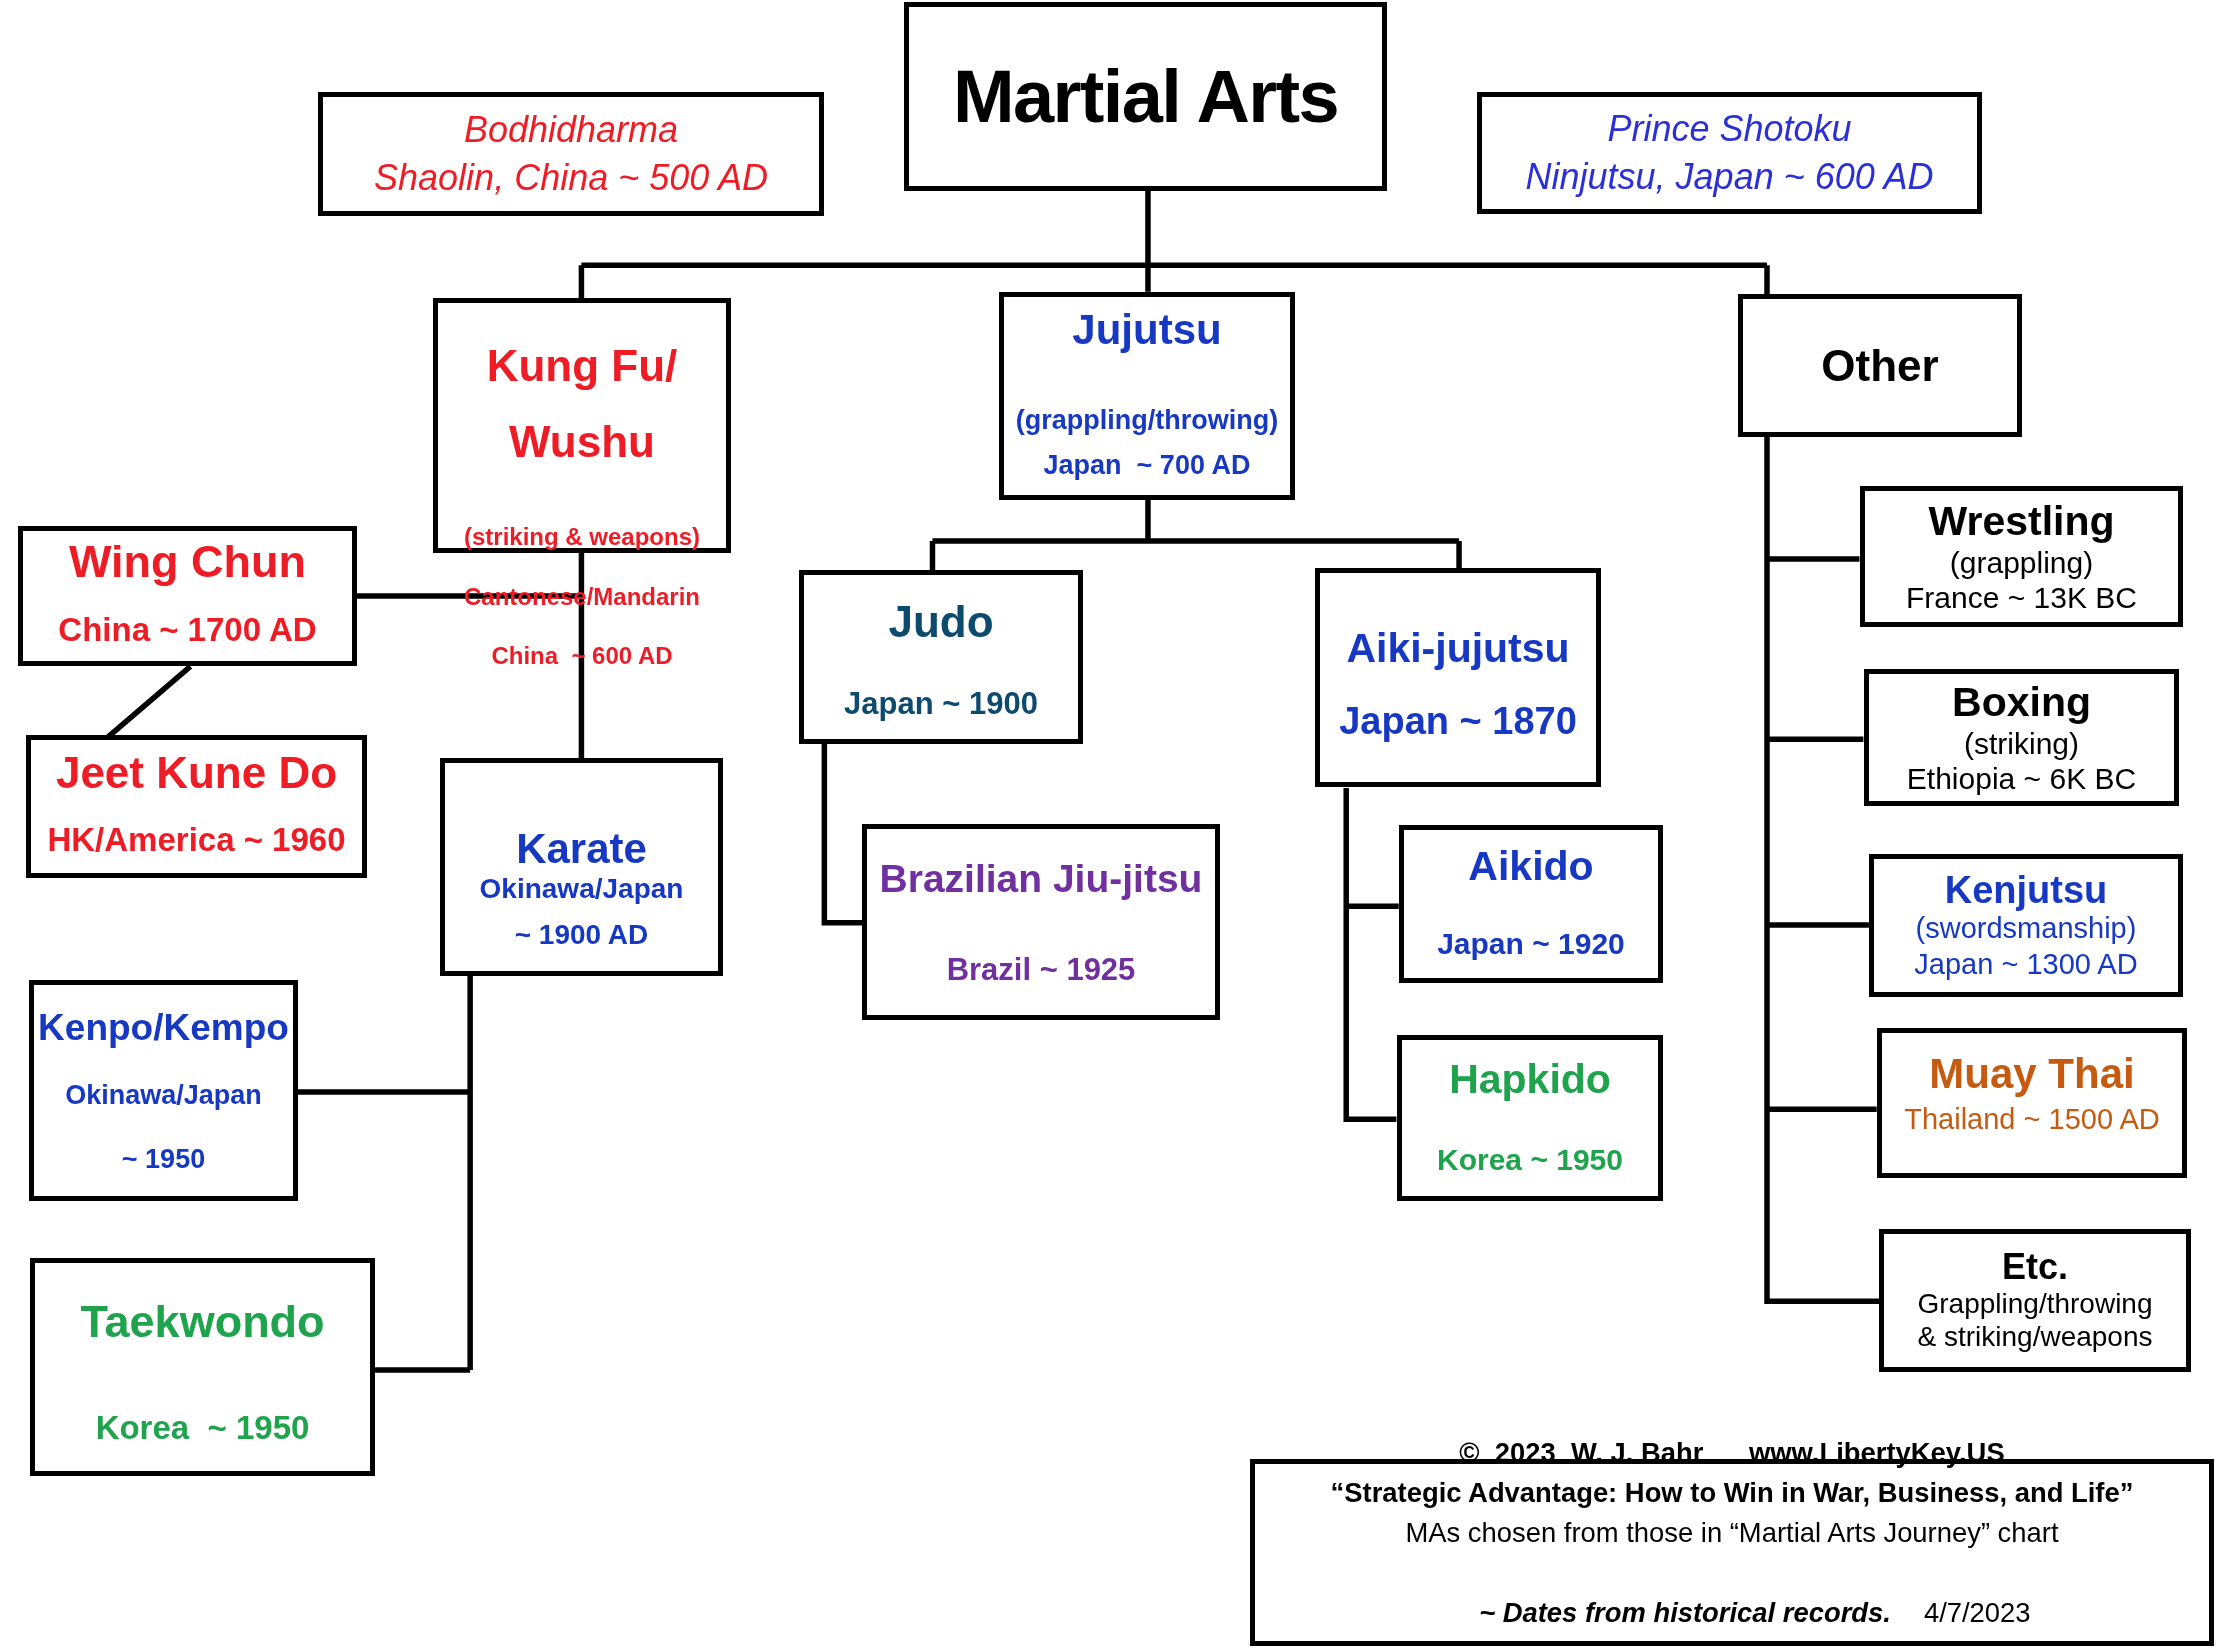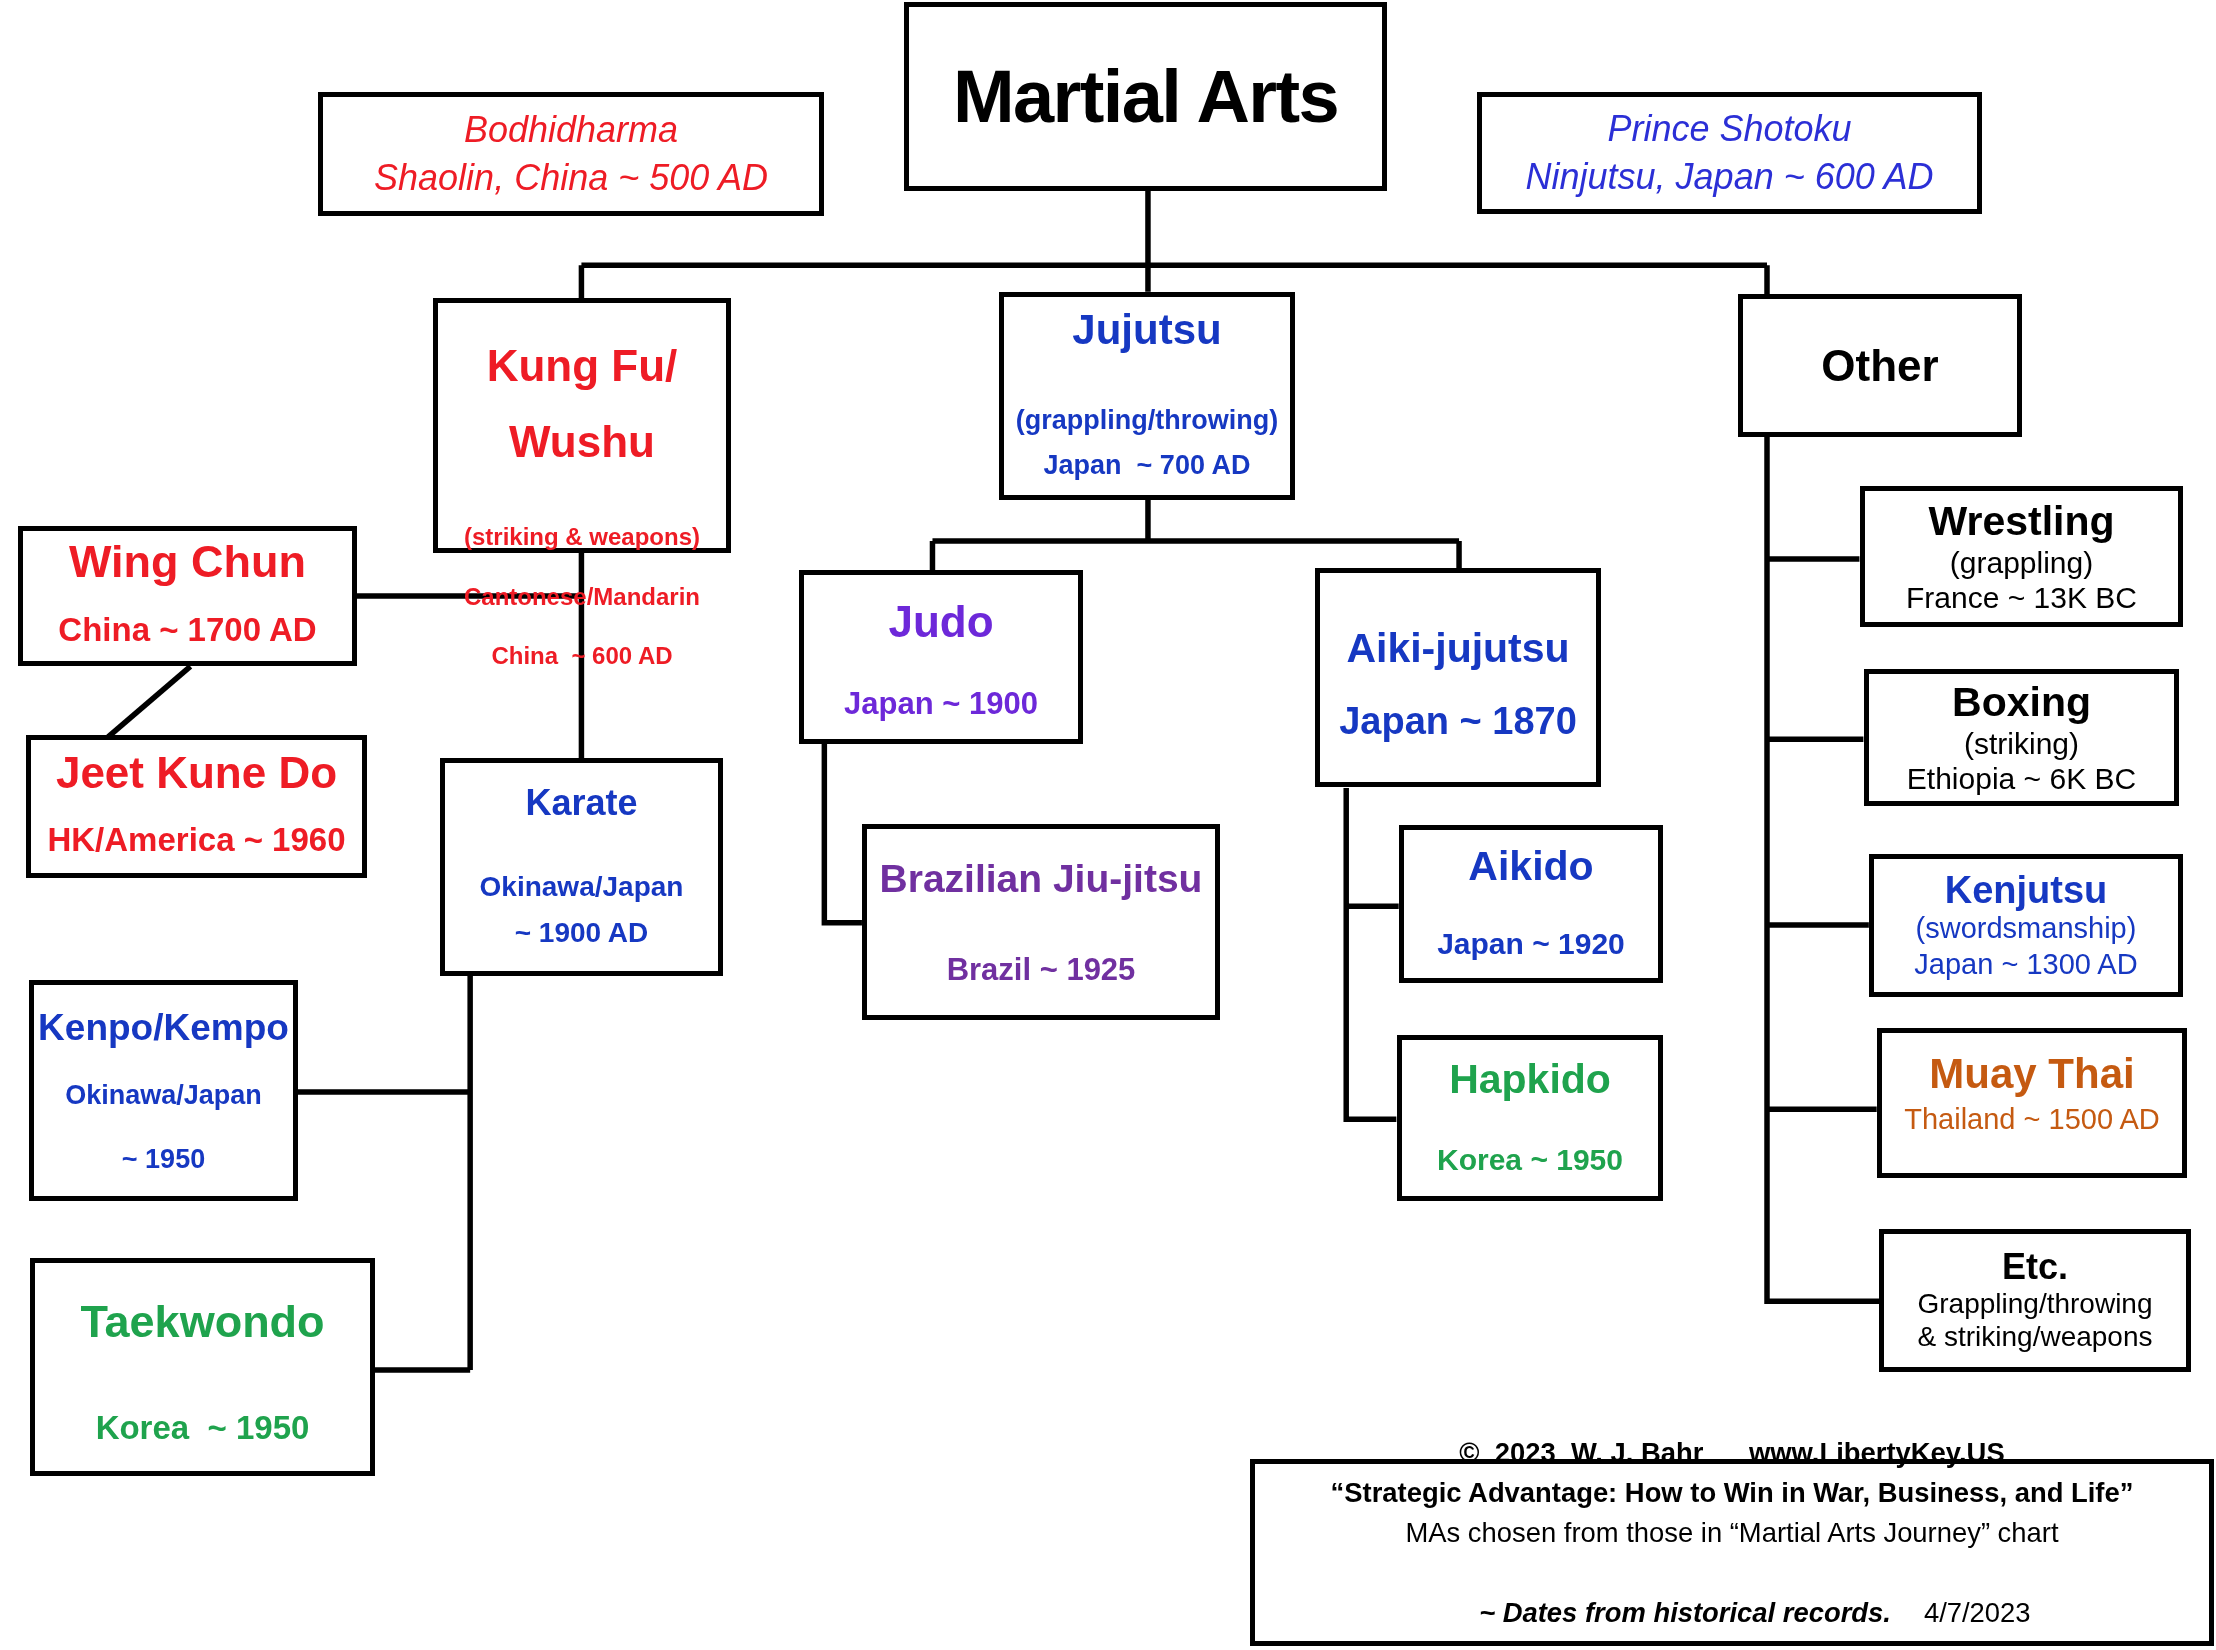--- a/index.html
+++ b/index.html
@@ -44,21 +44,21 @@
 
   #nb-wingchun{left:18px;top:526px;width:339px;height:140px;padding:4.7px 0 12.5px;justify-content:space-between;}
   #nb-wingchun .t1{font-size:45px;}
   #nb-wingchun .t2{font-size:33px;}
 
   #nb-jkd{left:26px;top:735px;width:341px;height:143px;padding:7.8px 0 14px;justify-content:space-between;}
   #nb-jkd .t1{font-size:44px;}
   #nb-jkd .t2{font-size:33px;}
 
   #nb-karate{left:440px;top:758px;width:283px;height:218px;padding:19px 0 22px;justify-content:space-between;}
-  #nb-karate .t1{font-size:36px;}
+  #nb-karate .t1{font-size:42px;margin-top:43px;}
   #nb-karate .subs{display:flex;flex-direction:column;gap:14px;}
   #nb-karate .t2{font-size:28px;}
 
   #nb-kenpo{left:29px;top:980px;width:269px;height:221px;padding:22px 0 30px;justify-content:space-between;}
   #nb-kenpo .t1{font-size:37px;}
   #nb-kenpo .t2{font-size:27px;line-height:1.35;}
 
   #nb-tkd{left:30px;top:1258px;width:345px;height:218px;padding:33px 0 24px;justify-content:space-between;}
   #nb-tkd .t1{font-size:45px;}
   #nb-tkd .t2{font-size:33px;}
@@ -186,21 +186,21 @@
       <div class="t2">Okinawa/Japan</div>
       <div class="t2">~ 1950</div>
     </div>
   </div>
 
   <div class="box" id="nb-tkd" style="color: rgb(31, 163, 77);">
     <div class="t1">Taekwondo</div>
     <div class="t2">Korea  ~ 1950</div>
   </div>
 
-  <div class="box" id="nb-judo" style="color: #6d28d9;">
+  <div class="box" id="nb-judo" style="color: #0c4a6e;">
     <div class="t1">Judo</div>
     <div class="t2">Japan ~ 1900</div>
   </div>
 
   <div class="box" id="nb-bjj" style="color: rgb(112, 48, 160);">
     <div class="t1">Brazilian Jiu-jitsu</div>
     <div class="t2">Brazil ~ 1925</div>
   </div>
 
   <div class="box" id="nb-aiki" style="color: rgb(22, 56, 194);">

